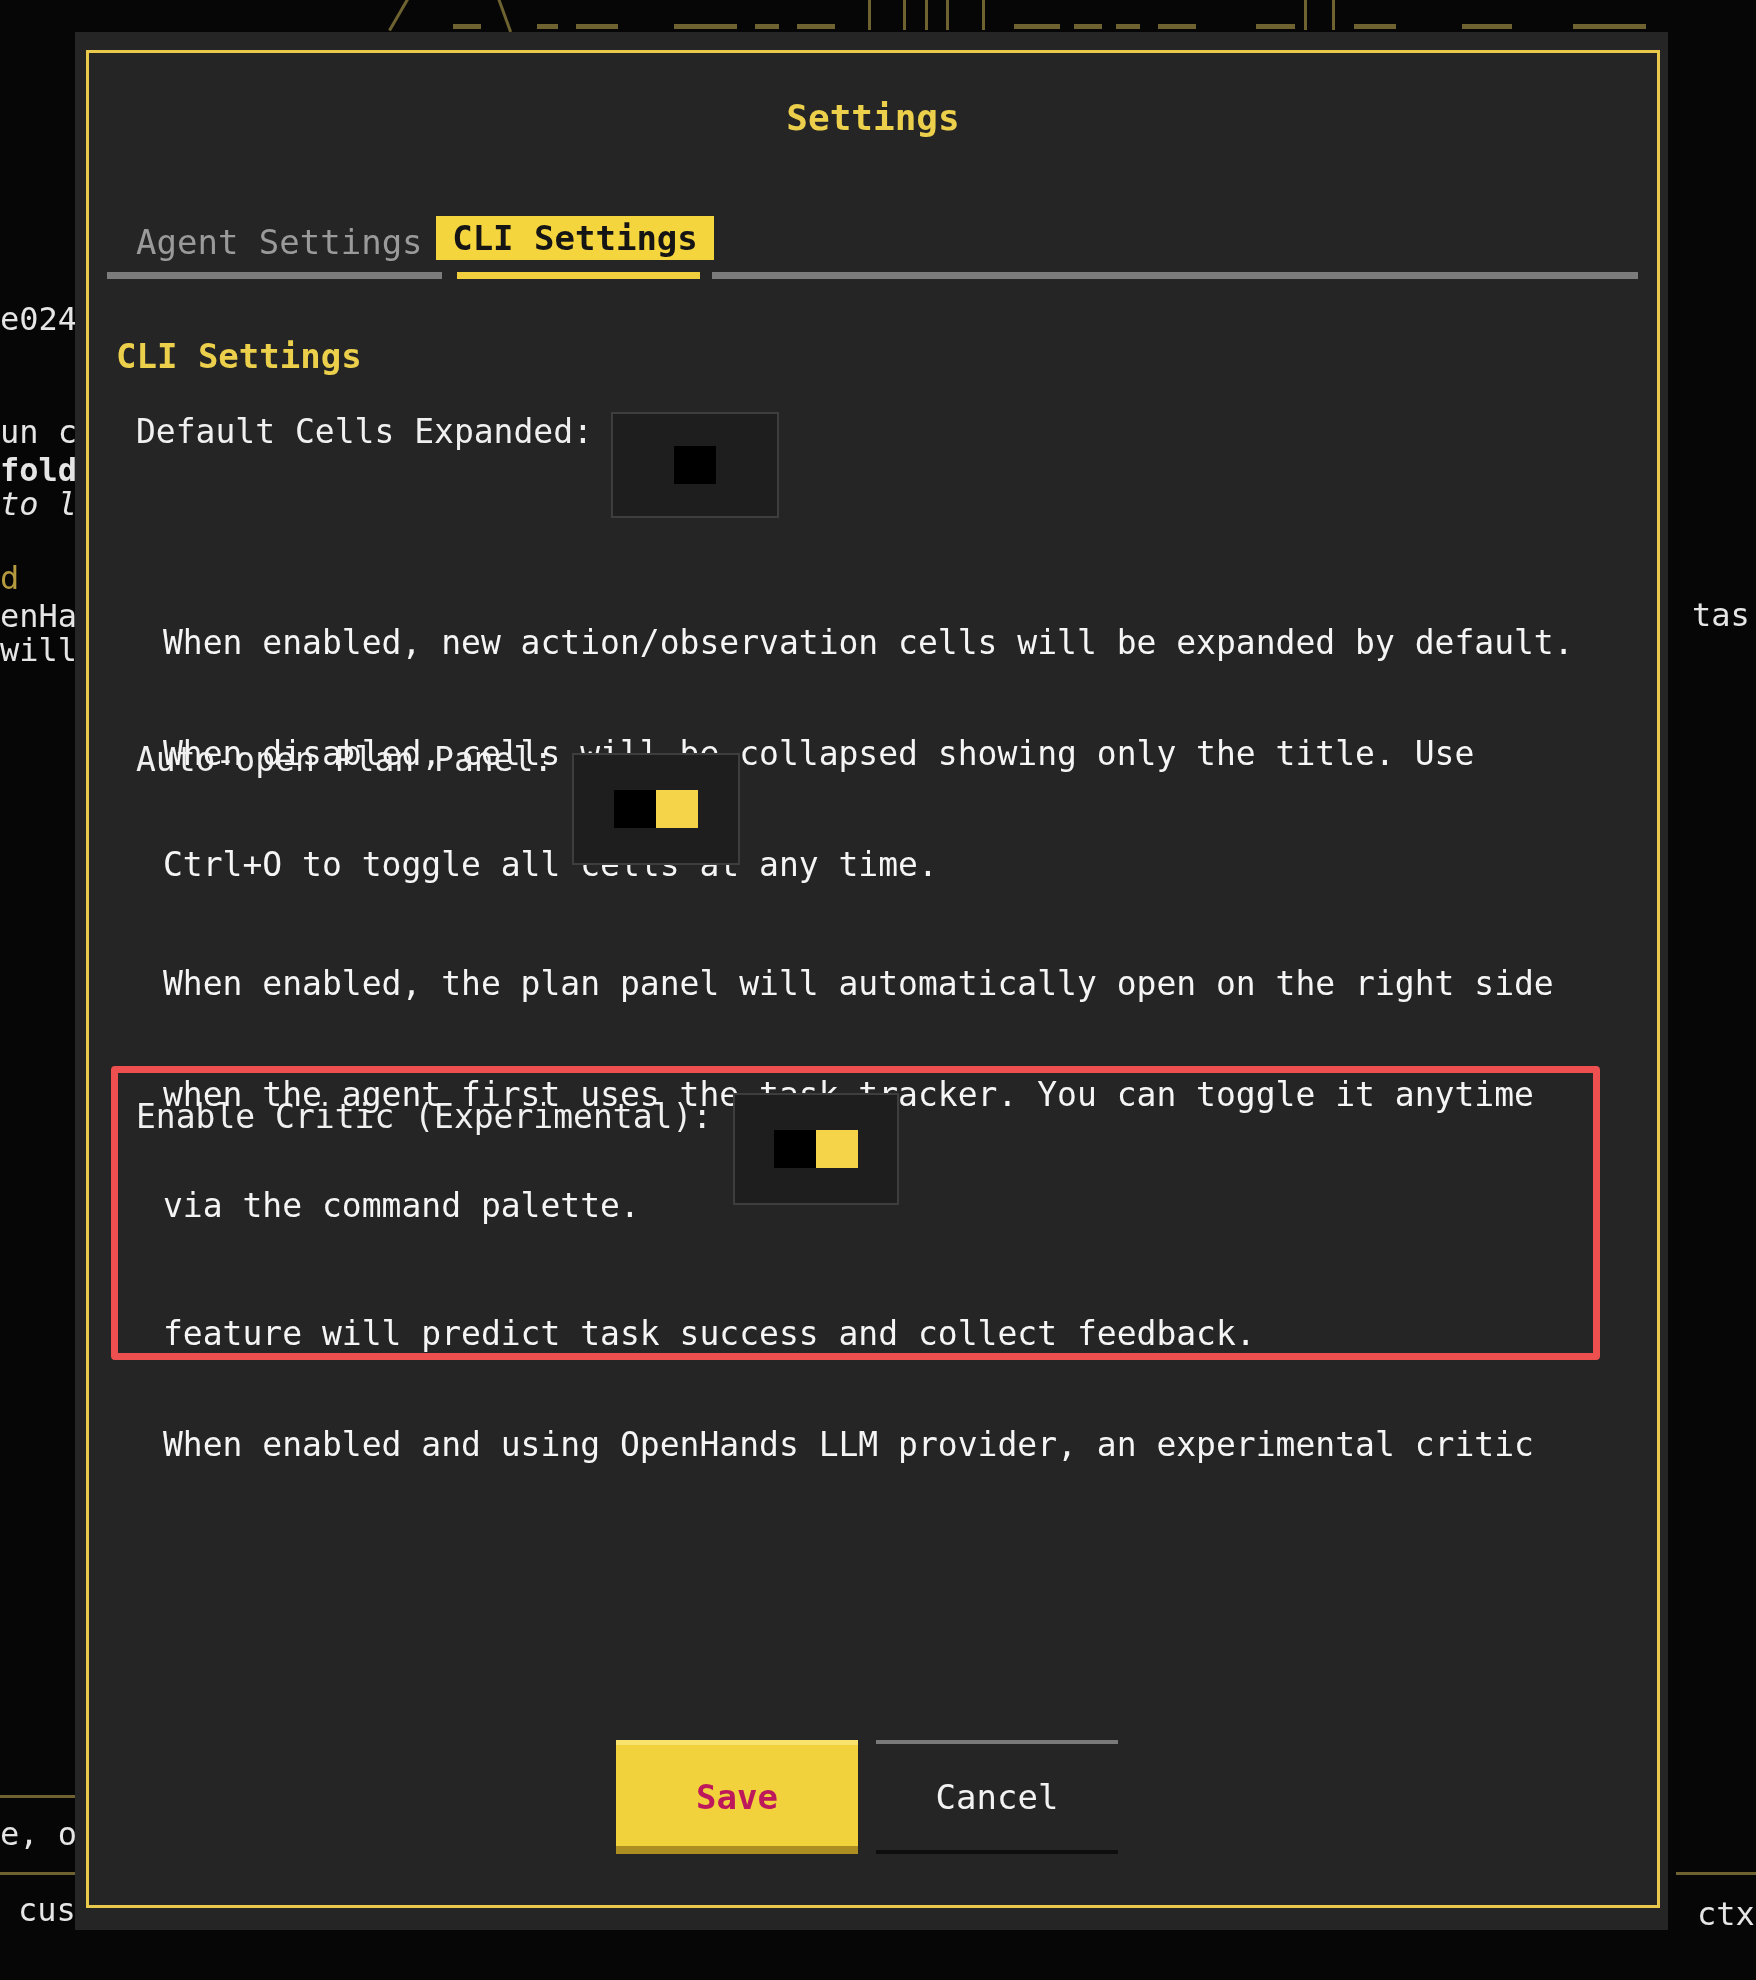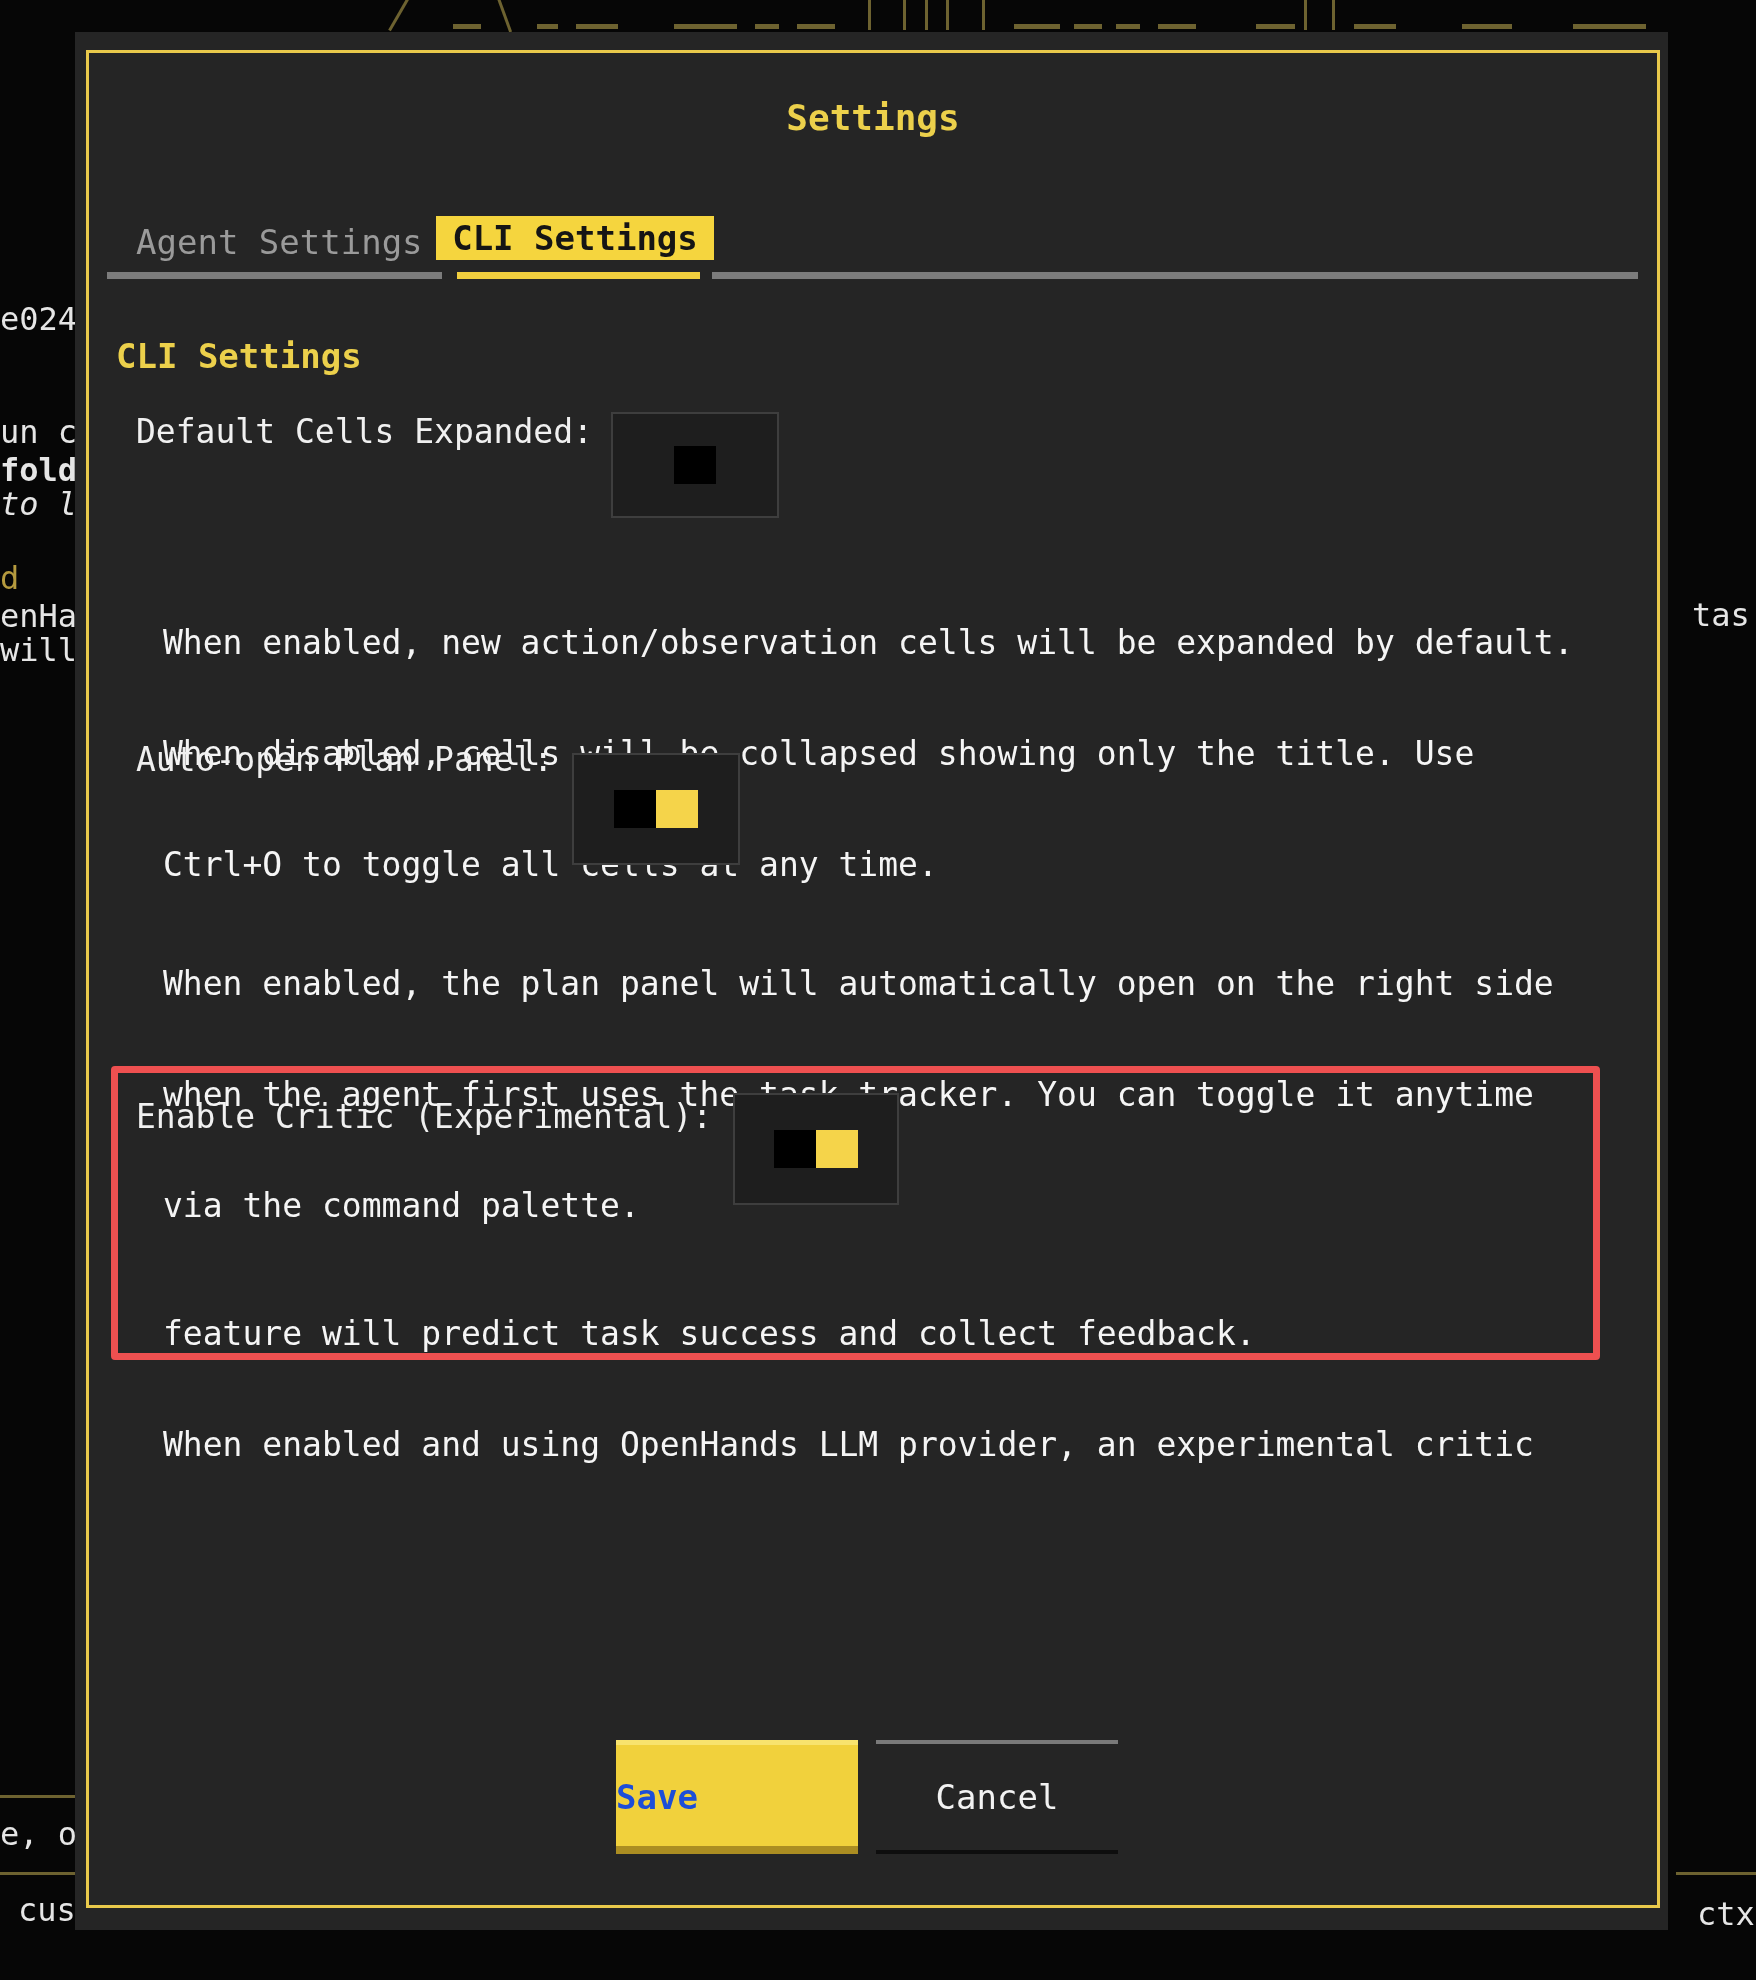--- a/index.html
+++ b/index.html
@@ -44,21 +44,21 @@
 
   .desc{position:absolute;font-size:33px;color:#f5f5f5;line-height:37px;white-space:pre;margin-left:6px;}
   .d-1{left:68px;top:497px;} .d-2{left:68px;top:838px;} .d-3{left:68px;top:1188px;}
   .desc span{display:block;}
 
   .red-box{position:absolute;left:22px;top:1013px;width:1475px;height:280px;
            border:7px solid #ee5050;border-radius:4px;}
 
   .btn-save{position:absolute;left:527px;top:1687px;width:242px;height:114px;background:#f1d13c;
             box-shadow:inset 0 5px 0 #f8e36e,inset 0 -8px 0 #ab8d22;
-            color:#1d4ed8;font-size:34px;font-weight:bold;text-align:left;line-height:114px;cursor:pointer;}
+            color:#be185d;font-size:34px;font-weight:bold;text-align:center;line-height:114px;cursor:pointer;}
   .btn-cancel{position:absolute;left:787px;top:1687px;width:242px;height:106px;background:#252525;
               border-top:4px solid #7a7a7a;border-bottom:4px solid #0e0e0e;
               color:#f2f2f2;font-size:34px;text-align:center;line-height:106px;cursor:pointer;}
 </style>
 </head>
 <body>
 
 <div id="app">
 
   <div>

